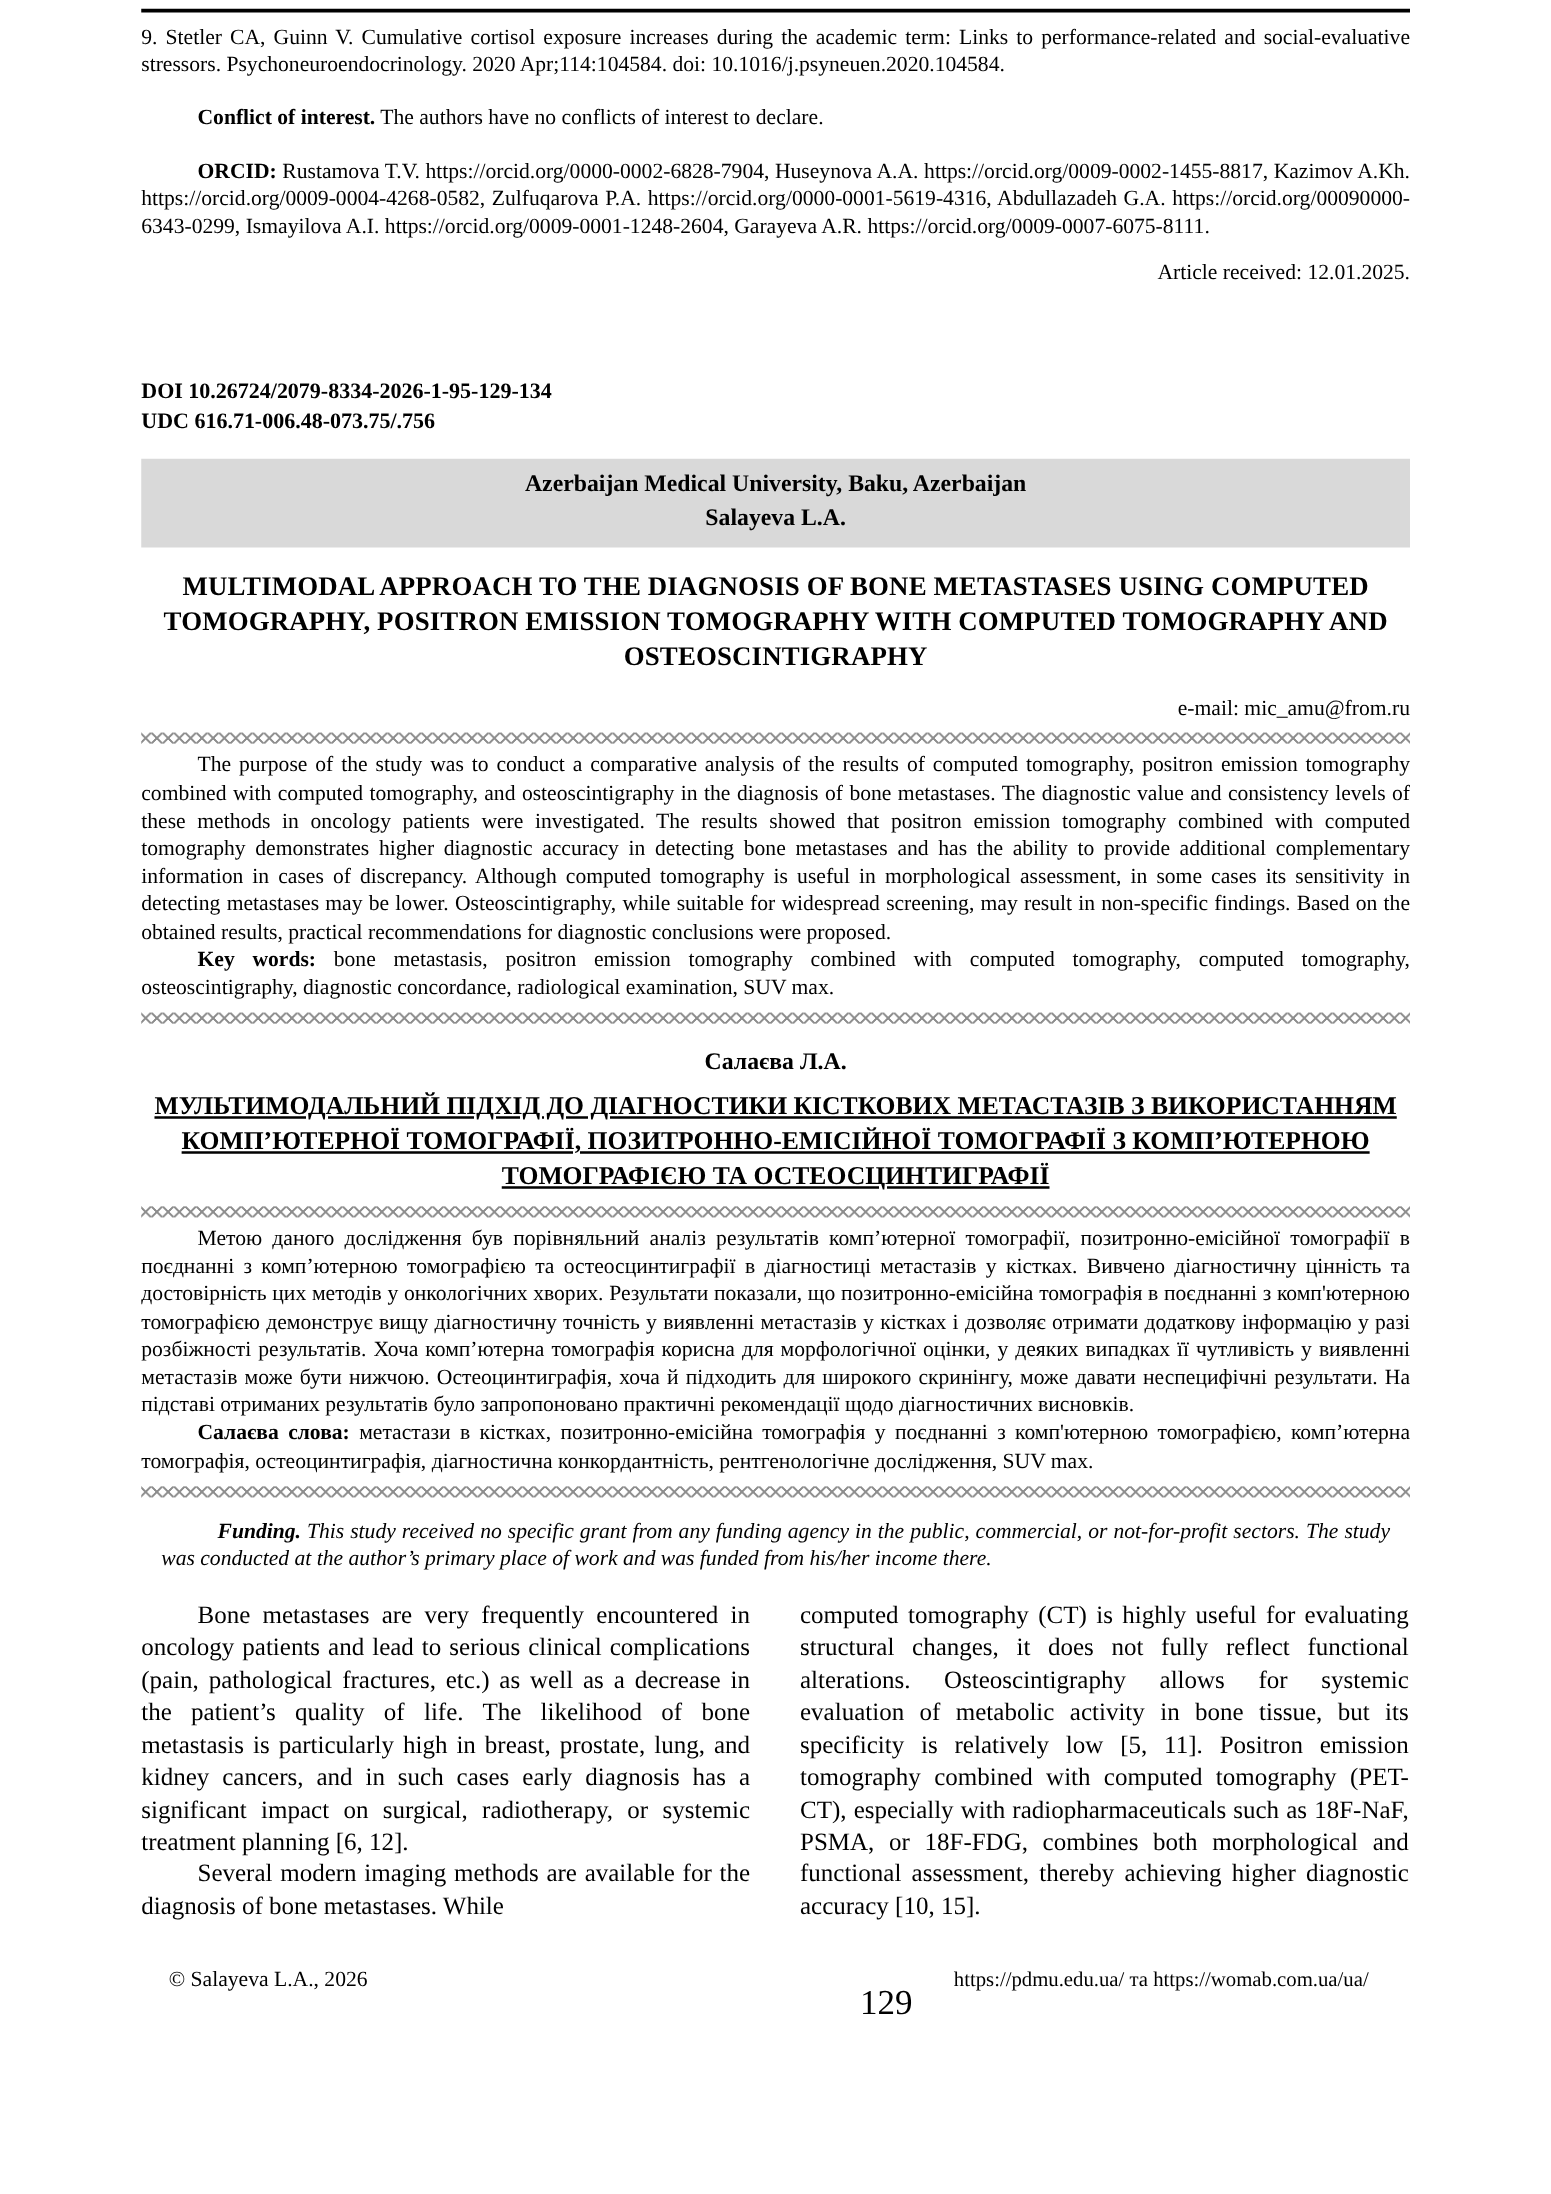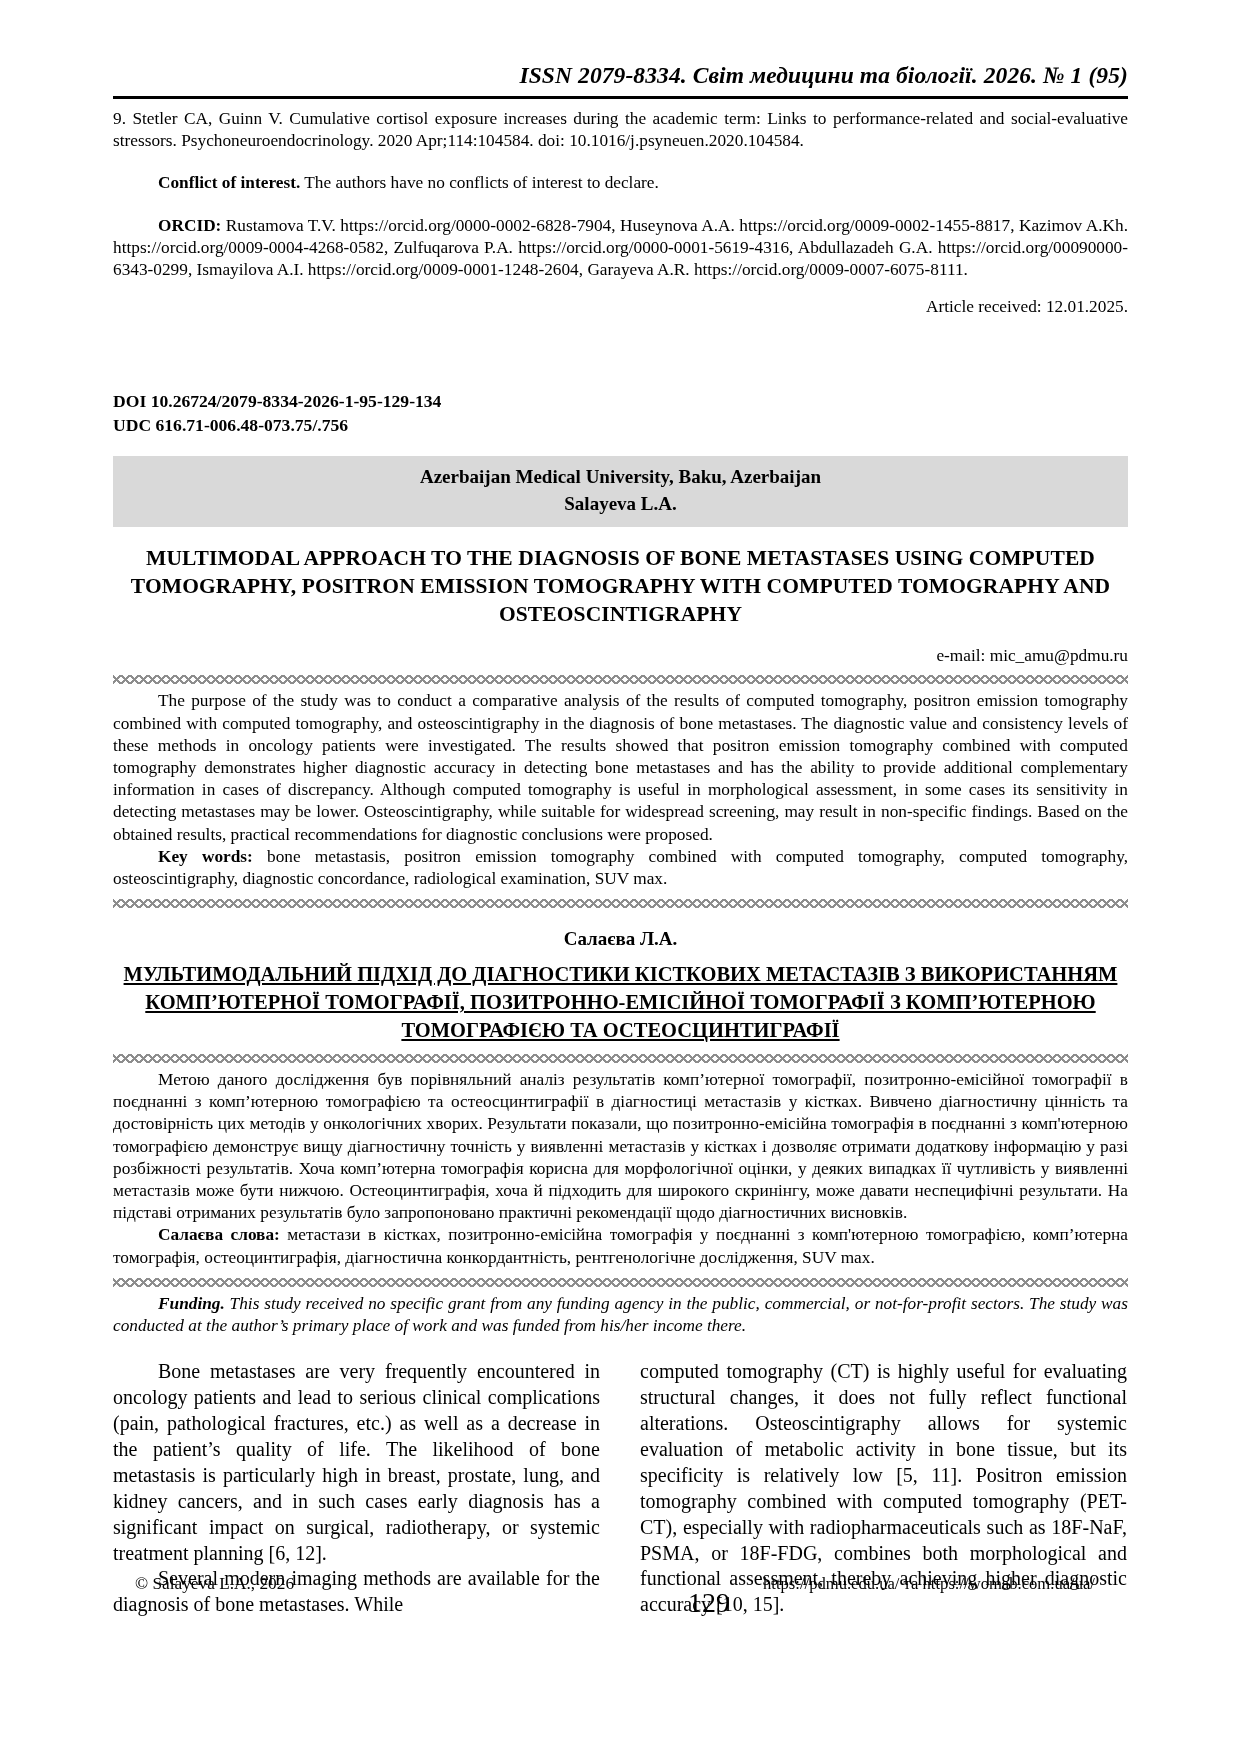--- a/index.html
+++ b/index.html
@@ -137,21 +137,21 @@
     line-height: 1.36;
     margin-top: 11px;
     text-decoration: underline;
   }
 
   .funding {
     font-style: italic;
     font-size: 17.3px;
     line-height: 1.285;
     text-align: justify;
-    margin: 0;
+    margin: 16px;
     text-indent: 45px;
   }
 
   
   .body-cols {
     margin-top: 22px;
     display: flex;
     gap: 40px;
   }
   .col {
@@ -192,21 +192,20 @@
     text-align: center;
     font-size: 16.6px;
   }
 </style>
 </head>
 <body>
 
 <div class="page">
   <div class="content">
 
-    <div class="running-head">ISSN 2079-8334. Світ медицини та біології. 2026. № 1 (95)</div>
     <div class="head-rule"></div>
 
     <p class="ref-line">9. Stetler CA, Guinn V. Cumulative cortisol exposure increases during the academic term: Links to performance-related and social-evaluative stressors. Psychoneuroendocrinology. 2020 Apr;114:104584. doi: 10.1016/j.psyneuen.2020.104584.</p>
 
     <p class="para-block spaced indent">
       <span class="bold">Conflict of interest.</span><span> The authors have no conflicts of interest to declare.</span>
     </p>
 
     <p class="para-block spaced indent">
       <span class="bold">ORCID:</span><span> Rustamova T.V. https://orcid.org/0000-0002-6828-7904, Huseynova A.A. https://orcid.org/0009-0002-1455-8817, Kazimov A.Kh. https://orcid.org/0009-0004-4268-0582, Zulfuqarova P.A. https://orcid.org/0000-0001-5619-4316, Abdullazadeh G.A. https://orcid.org/00090000-6343-0299, Ismayilova A.I. https://orcid.org/0009-0001-1248-2604, Garayeva A.R. https://orcid.org/0009-0007-6075-8111.</span>
@@ -219,21 +218,21 @@
       <div>UDC 616.71-006.48-073.75/.756</div>
     </div>
 
     <div class="author-banner">
       <div>Azerbaijan Medical University, Baku, Azerbaijan</div>
       <div>Salayeva L.A.</div>
     </div>
 
     <div class="title-en">MULTIMODAL APPROACH TO THE DIAGNOSIS OF BONE METASTASES USING COMPUTED TOMOGRAPHY, POSITRON EMISSION TOMOGRAPHY WITH COMPUTED TOMOGRAPHY AND OSTEOSCINTIGRAPHY</div>
 
-    <div class="email-line">e-mail: mic_amu@pdmu.ru</div>
+    <div class="email-line">e-mail: mic_amu@from.ru</div>
 
     <div class="zigzag"></div>
 
     <p class="abstract indent">The purpose of the study was to conduct a comparative analysis of the results of computed tomography, positron emission tomography combined with computed tomography, and osteoscintigraphy in the diagnosis of bone metastases. The diagnostic value and consistency levels of these methods in oncology patients were investigated. The results showed that positron emission tomography combined with computed tomography demonstrates higher diagnostic accuracy in detecting bone metastases and has the ability to provide additional complementary information in cases of discrepancy. Although computed tomography is useful in morphological assessment, in some cases its sensitivity in detecting metastases may be lower. Osteoscintigraphy, while suitable for widespread screening, may result in non-specific findings. Based on the obtained results, practical recommendations for diagnostic conclusions were proposed.</p>
     <p class="abstract indent">
       <span class="bold">Key words:</span><span> bone metastasis, positron emission tomography combined with computed tomography, computed tomography, osteoscintigraphy, diagnostic concordance, radiological examination, SUV max.</span>
     </p>
 
     <div class="zigzag"></div>
 

